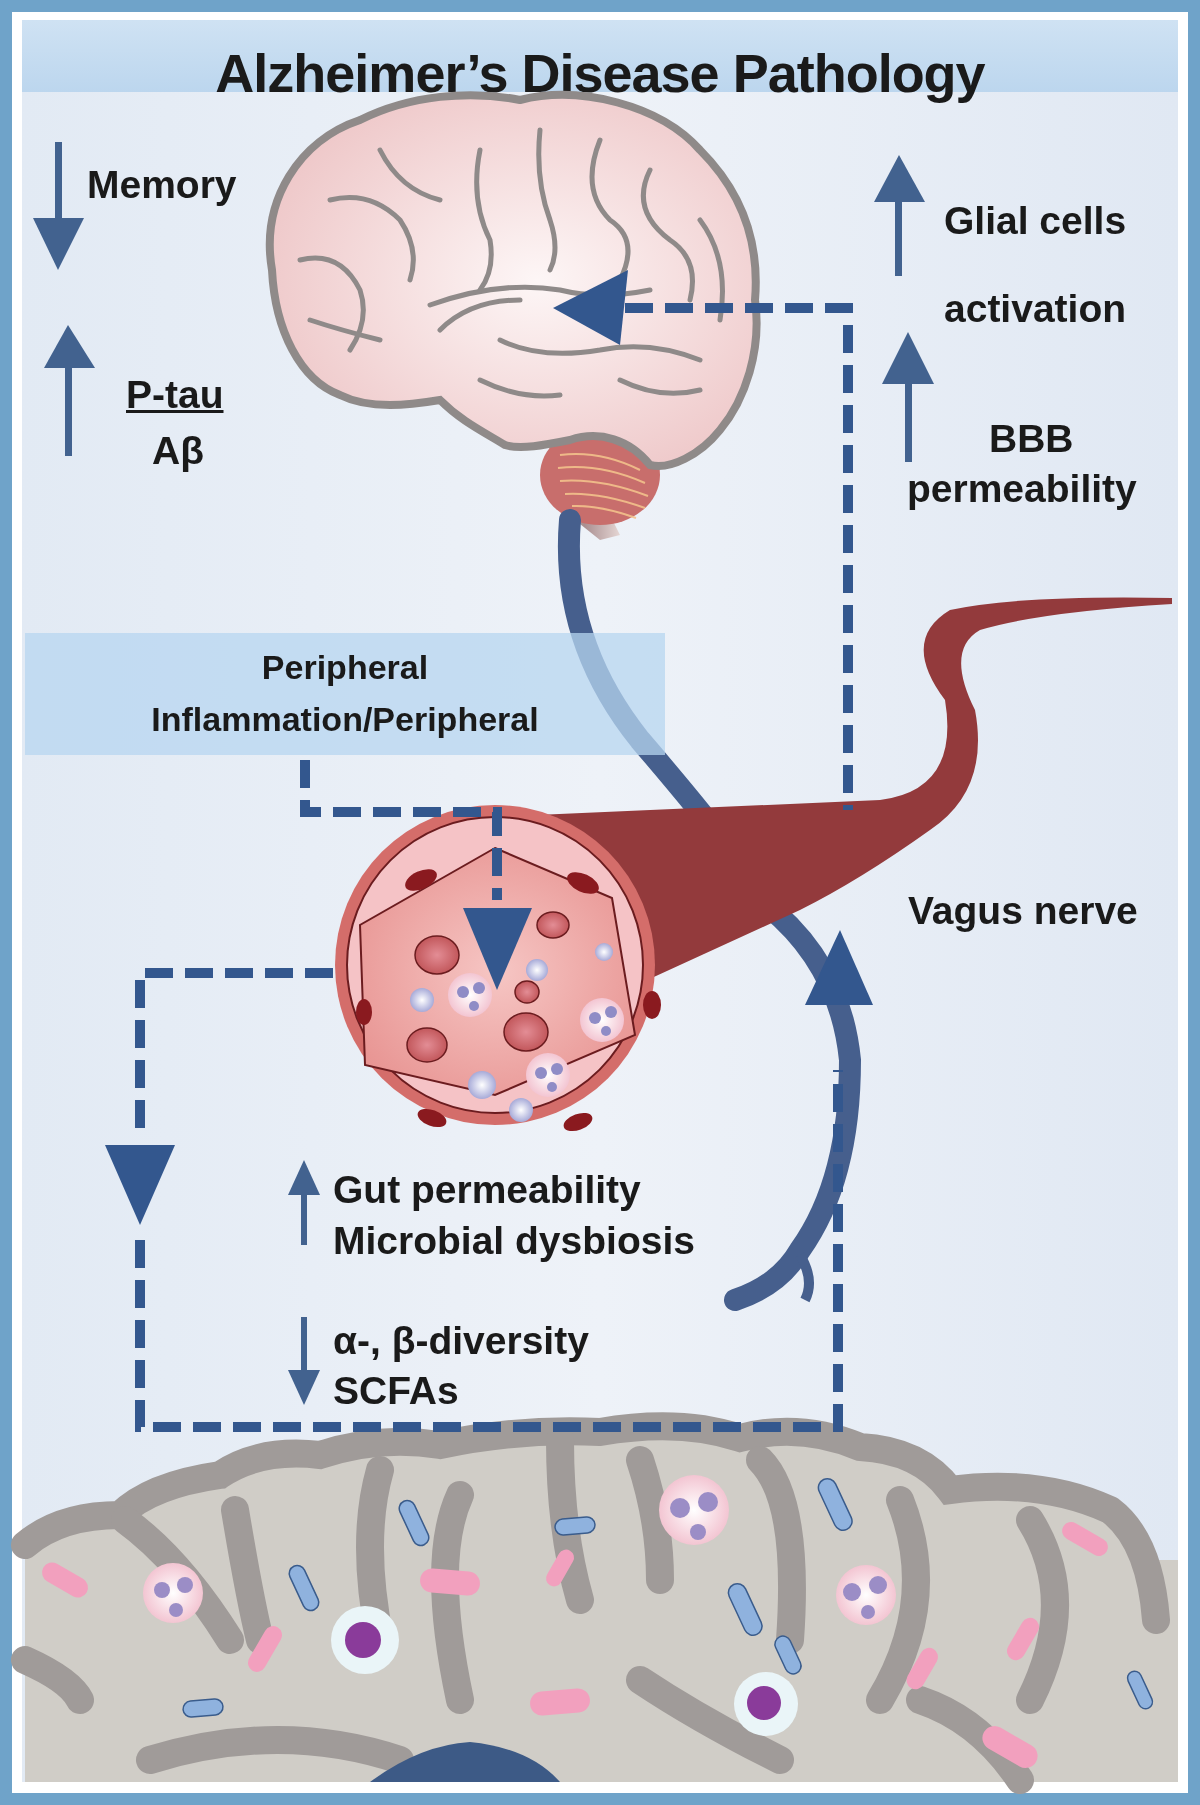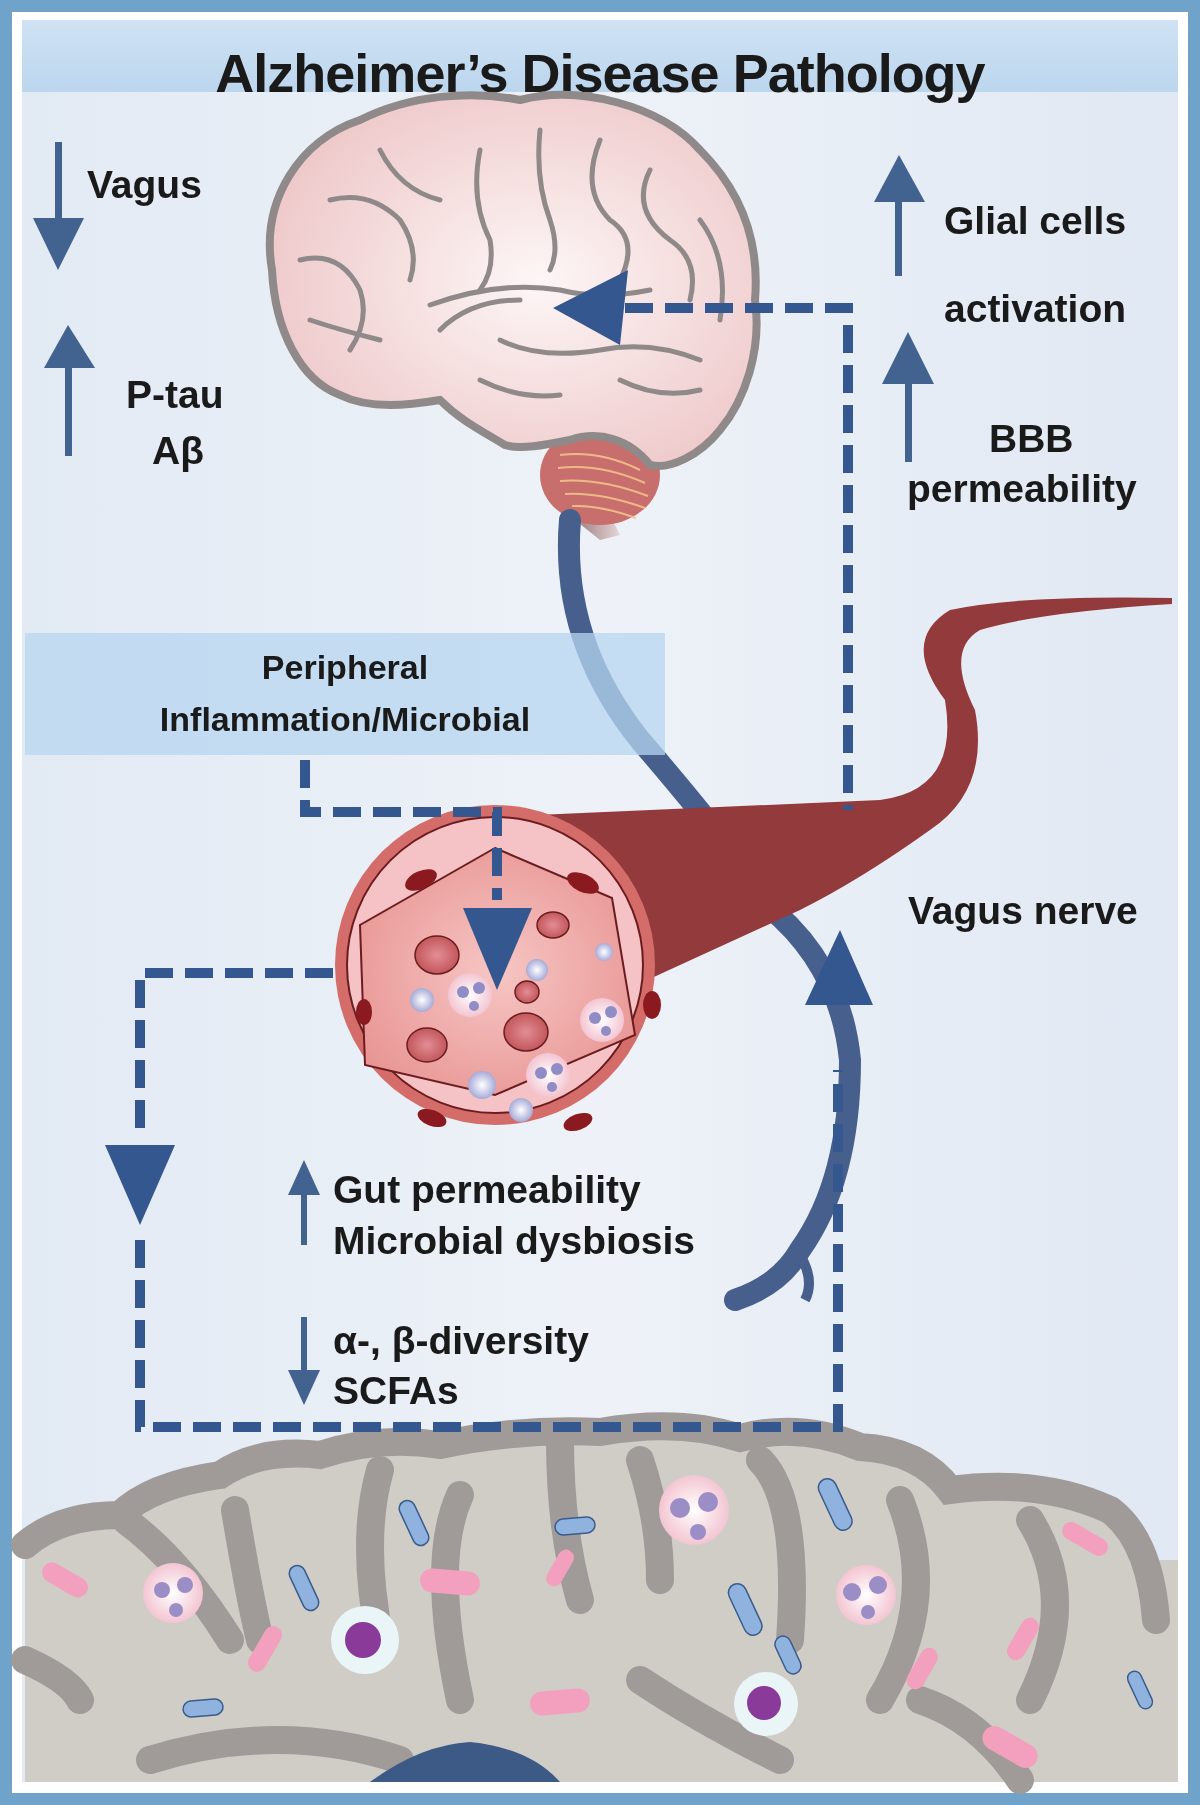--- a/index.html
+++ b/index.html
@@ -235,31 +235,31 @@
         <rect x="301" y="1190" width="6" height="55"></rect>
         <polygon points="288,1195 320,1195 304,1160"></polygon>
       </g>
     <g>
         <rect x="301" y="1317" width="6" height="60"></rect>
         <polygon points="288,1370 320,1370 304,1405"></polygon>
       </g>
   </g>
 </svg>
 
-<div class="lbl" style="left:87px; top:162px;">Vagus</div>
-<div class="lbl" style="left:126px; top:372px;">P-tau</div>
+<div class="lbl" style="left:87px; top:162px;">Memory</div>
+<div class="lbl" style="left:126px; top:372px;text-decoration:underline;">P-tau</div>
 <div class="lbl" style="left:152px; top:428px;">Aβ</div>
 <div class="lbl" style="left:944px; top:198px;">Glial cells</div>
 <div class="lbl" style="left:944px; top:250px;margin-top:36px;">activation</div>
 <div class="lbl" style="left:957px; top:416px;margin-left:32px;">BBB</div>
 <div class="lbl" style="left:907px; top:466px;">permeability</div>
 
 <div class="periph-bar">
   <div class="periph-text" style="top:9px;">Peripheral</div>
-  <div class="periph-text" style="top:61px;">Inflammation/Microbial</div>
+  <div class="periph-text" style="top:61px;">Inflammation/Peripheral</div>
 </div>
 
 <div class="lbl" style="left:908px; top:888px;">Vagus nerve</div>
 
 <div class="lbl" style="left:333px; top:1167px;">Gut permeability</div>
 <div class="lbl" style="left:333px; top:1218px;">Microbial dysbiosis</div>
 <div class="lbl" style="left:333px; top:1318px;">α-, β-diversity</div>
 <div class="lbl" style="left:333px; top:1368px;">SCFAs</div>
 
 </body></html>

